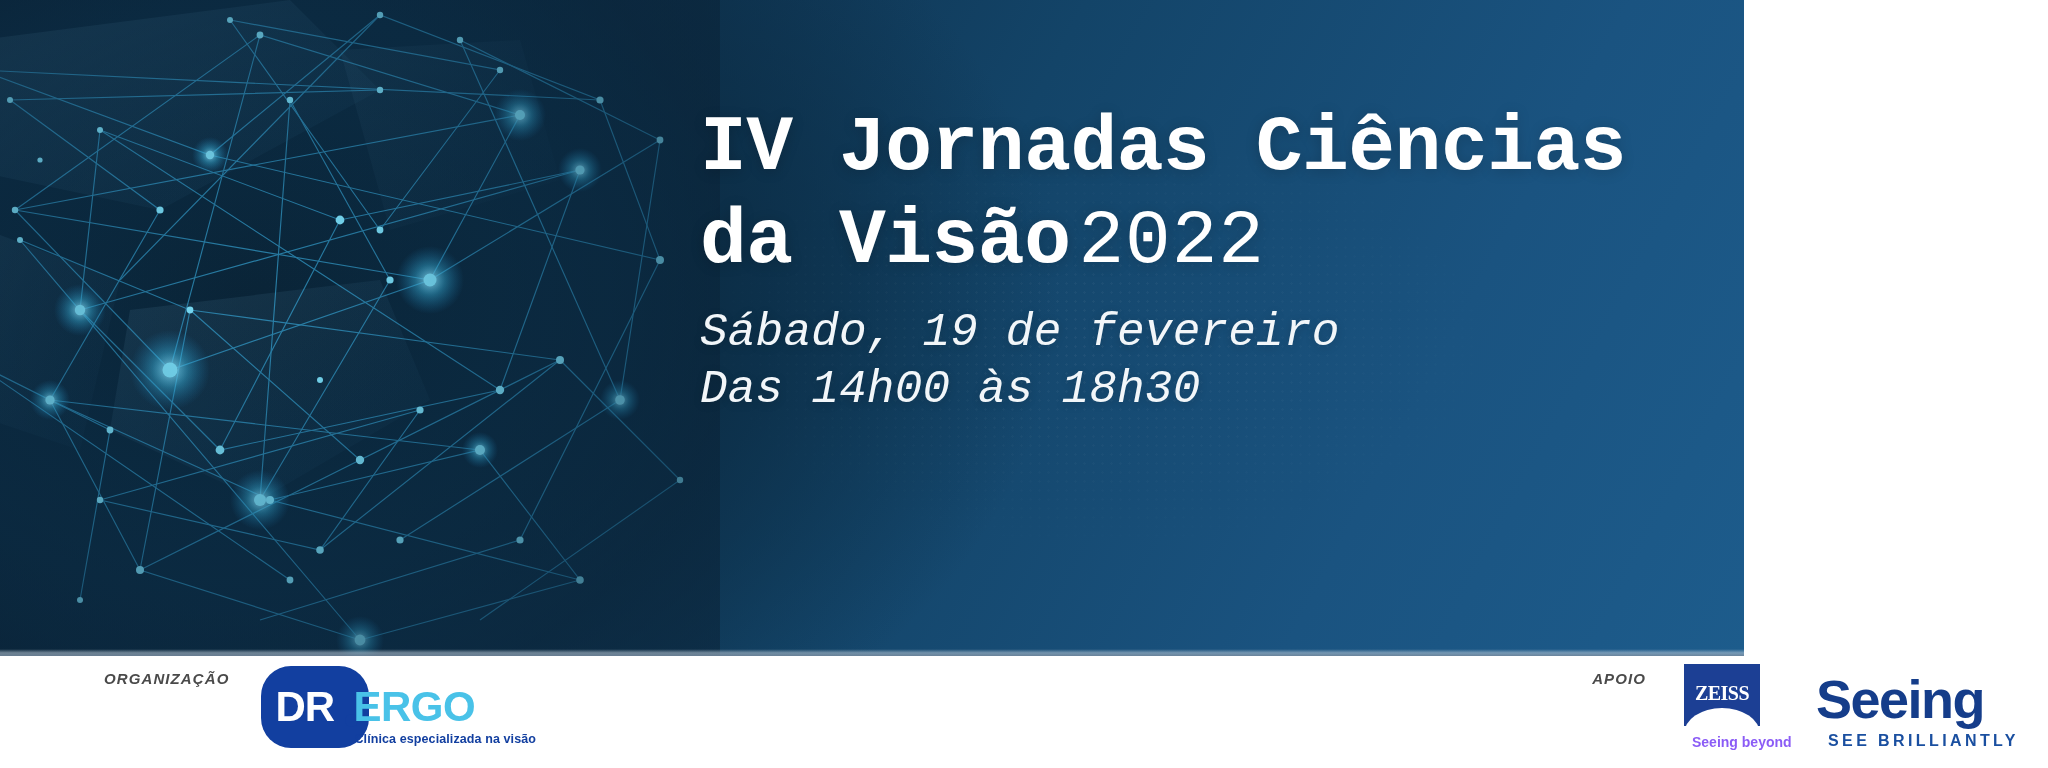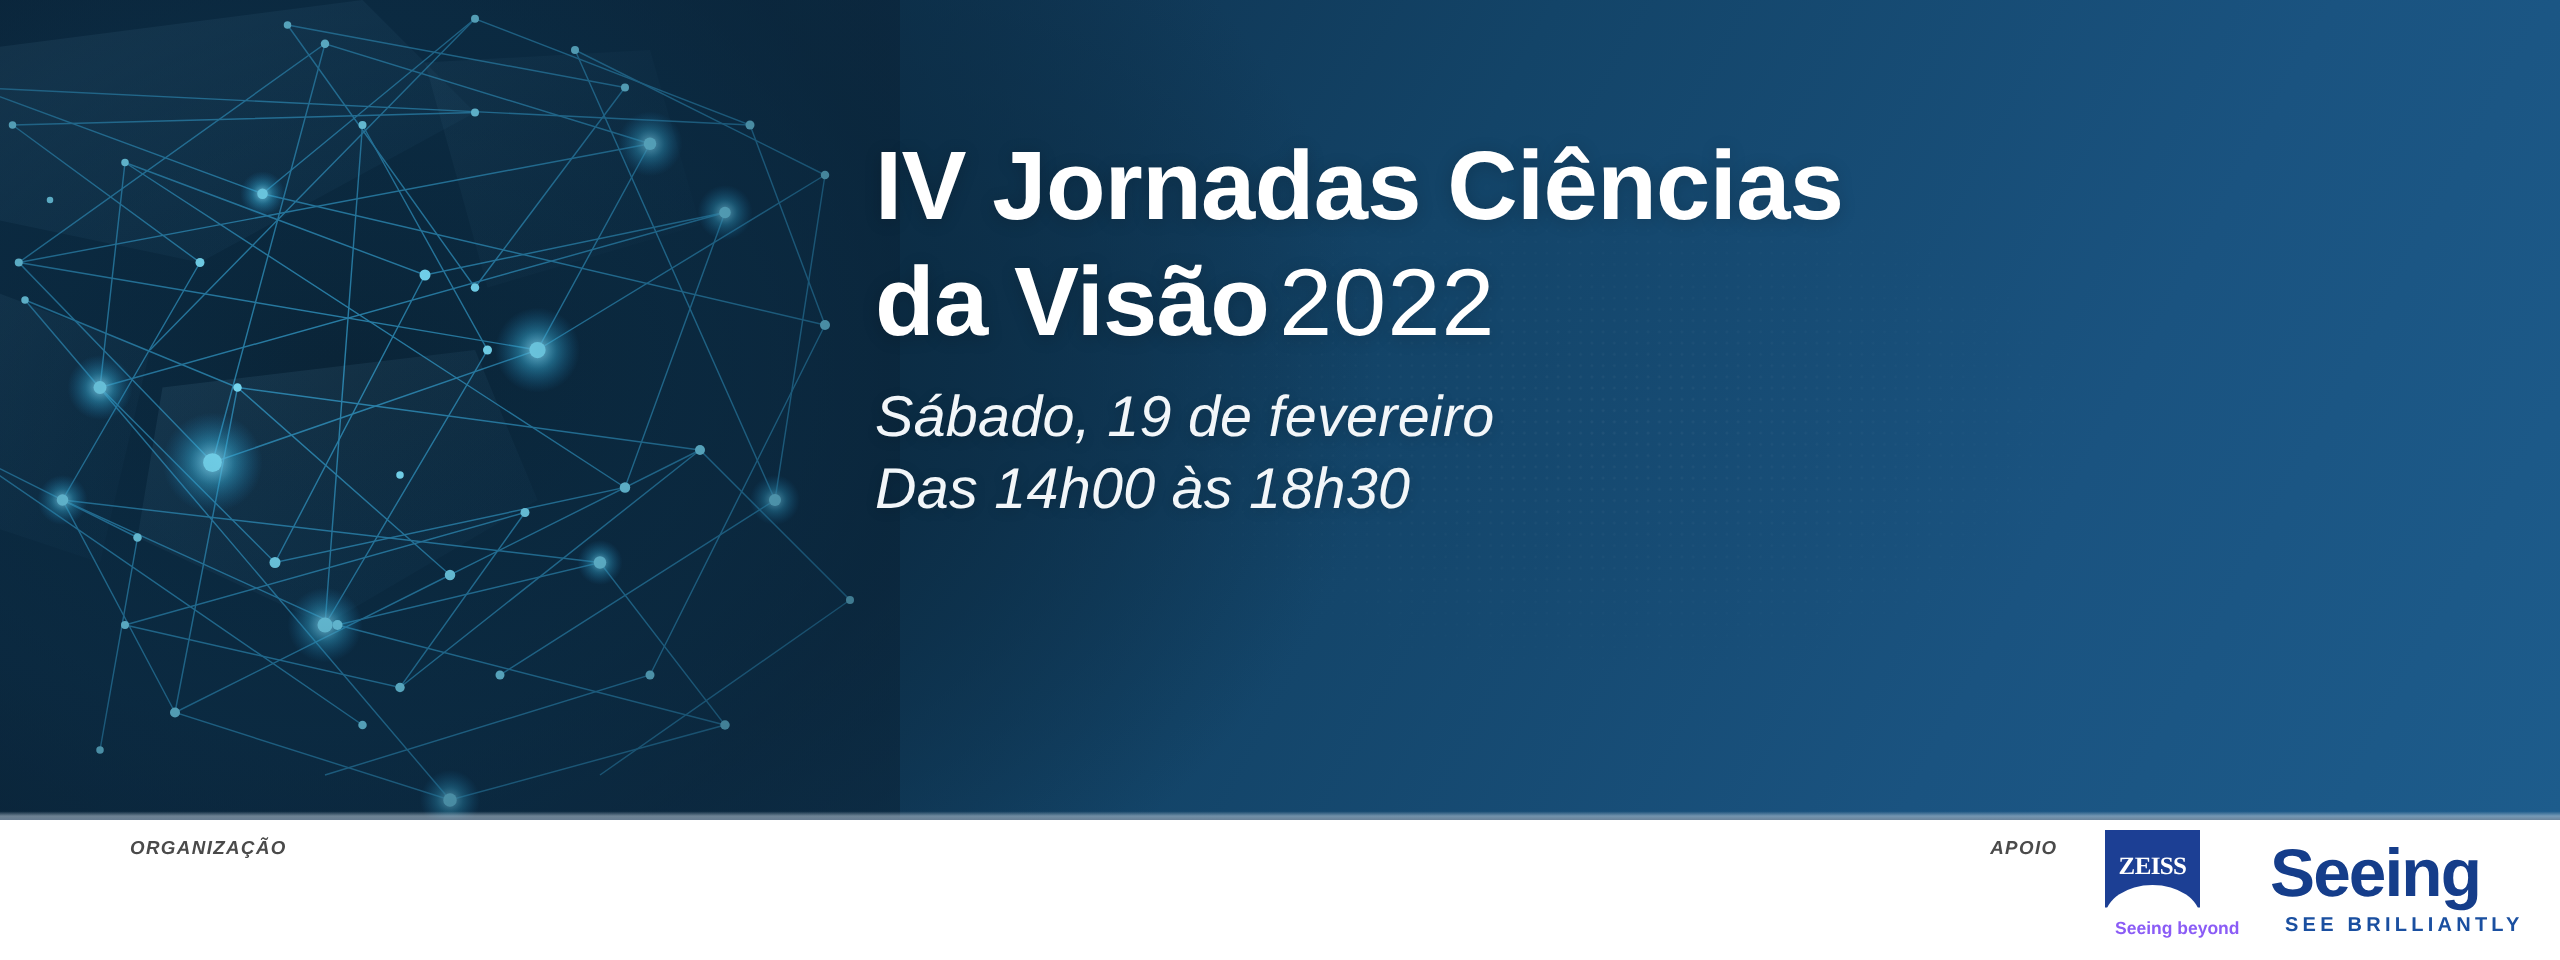--- a/index.html
+++ b/index.html
@@ -8,25 +8,26 @@
 
   #banner {
     position:relative;
     width:2048px; height:768px;
     overflow:hidden;
   }
 
   
   #hero {
     position:absolute; left:0; top:0;
-    width:2048px; height:656px;
+    width:1744px; height:656px;
     overflow:hidden;
     background:
       radial-gradient(ellipse 1100px 760px at 14% 46%, #0a2437 0%, #0b2c44 38%, rgba(12,48,74,0) 74%),
       linear-gradient(118deg, #0b1f30 0%, #0d2d47 24%, #134468 52%, #1a5380 78%, #1d5c8c 100%);
+    font-family: Liberation Mono, monospace;
   }
   #hero-dots {
     position:absolute; inset:0;
     background-image: radial-gradient(circle, rgba(255,255,255,0.055) 1px, transparent 1.4px);
     background-size: 9px 9px;
     -webkit-mask-image: radial-gradient(ellipse 620px 330px at 63% 52%, rgba(0,0,0,.85) 0%, rgba(0,0,0,0) 70%);
             mask-image: radial-gradient(ellipse 620px 330px at 63% 52%, rgba(0,0,0,.85) 0%, rgba(0,0,0,0) 70%);
     pointer-events:none;
   }
   #hero-bottom-edge {
@@ -329,20 +330,27 @@
     </div>
 
     <div id="hero-bottom-edge"></div>
   </div>
 
   <div id="footer">
 
     <div id="org-group">
       <div id="org-label" class="footer-label">ORGANIZAÇÃO</div>
 
+      <div id="drergo">
+        <div id="drergo-blob"></div>
+        <div id="drergo-dr">DR</div>
+        <div id="drergo-dot"></div>
+        <div id="drergo-ergo">ERGO</div>
+        <div id="drergo-tag">Clínica especializada na visão</div>
+      </div>
     </div>
 
     <div id="apoio-group">
       <div id="apoio-label" class="footer-label">APOIO</div>
 
       <div id="zeiss">
         <div id="zeiss-badge"></div>
         <div id="zeiss-word">ZEISS</div>
         <div id="zeiss-arc"></div>
         <div id="zeiss-tag">Seeing beyond</div>

